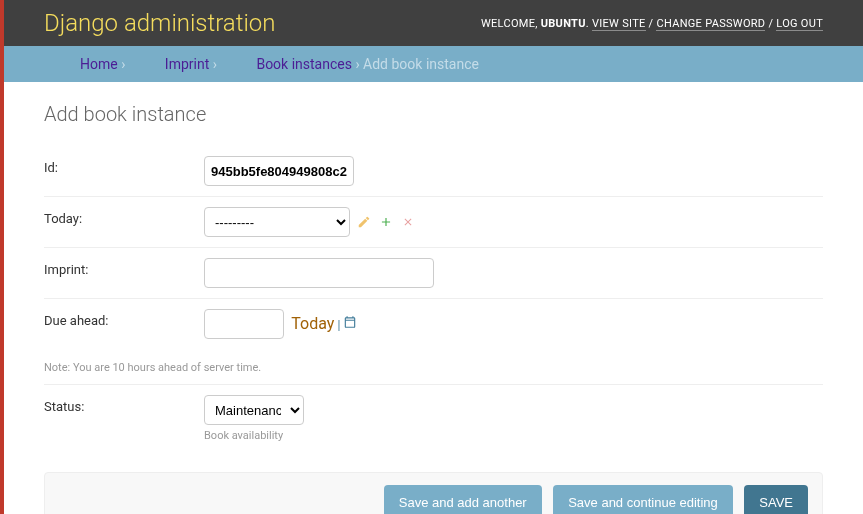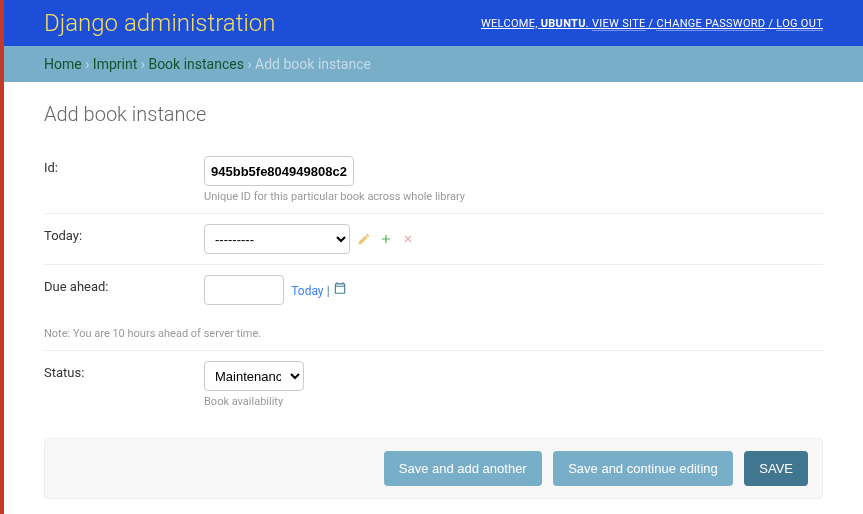--- a/index.html
+++ b/index.html
@@ -4,52 +4,51 @@
 <style>
   * { box-sizing: border-box; margin: 0; padding: 0; }
   body {
     font-family: "Roboto", "Lucida Grande", Verdana, Arial, sans-serif;
     font-size: 14px;
     color: #333;
     background: #fff;
     border-left: 4px solid #c0392b;
   }
   #header {
-    background: #1d4ed8;
+    background: #404040;
     color: #fff;
     padding: 15px 40px;
     display: flex;
     justify-content: space-between;
     align-items: center;
     height: 46px;
   }
   #site-name {
     color: #f5dd5d;
     font-size: 24px;
     font-weight: 300;
   }
   #user-tools {
     font-size: 11px;
     text-align: right;
     color: #fff;
     letter-spacing: .3px;
-    text-decoration: underline;
   }
   #user-tools a {
     color: #fff;
     text-decoration: none;
     border-bottom: 1px solid rgba(255,255,255,.4);
   }
   .breadcrumbs {
     background: #79aec8;
     color: #c4dce8;
     padding: 10px 40px;
     font-size: 14px;
   }
-  .breadcrumbs a { color: #14532d; text-decoration: none; }
+  .breadcrumbs a { color: #4c1d95; text-decoration: none; margin-left: 36px; }
   #content { padding: 20px 40px; }
   h1 { font-size: 20px; font-weight: 300; color: #666; margin-bottom: 20px; }
   .form-row {
     border-bottom: 1px solid #eee;
     padding: 10px 0;
     font-size: 13px;
     overflow: hidden;
   }
   .form-row label {
     float: left;
@@ -128,21 +127,20 @@
   <span>Add book instance</span>
 </div>
 
 <div id="content">
   <h1>Add book instance</h1>
 
   <div class="form-row">
     <label>Id:</label>
     <div class="field-wrap">
       <input type="text" class="vTextField" style="width: 150px; font-weight: bold;" value="945bb5fe804949808c276aa">
-      <span class="help">Unique ID for this particular book across whole library</span>
     </div>
   </div>
 
   <div class="form-row">
     <label>Today:</label>
     <div class="field-wrap">
       <div class="related-widget-wrapper">
         <select class="select-wide">
           <option>---------</option>
         </select>
@@ -158,26 +156,32 @@
         </span>
         <span class="icon-link del" title="Delete">
           <svg width="12" height="12" viewBox="0 0 24 24" fill="#e8a0a0">
               <path d="M19 6.41 17.59 5 12 10.59 6.41 5 5 6.41 10.59 12 5 17.59 6.41 19 12 13.41 17.59 19 19 17.59 13.41 12z"></path>
             </svg>
         </span>
       </div>
     </div>
   </div>
 
+  <div class="form-row">
+    <label>Imprint:</label>
+    <div class="field-wrap">
+      <input type="text" class="vTextField" value="" style="">
+    </div>
+  </div>
 
   <div class="form-row">
     <label>Due ahead:</label>
     <div class="field-wrap">
       <input type="text" class="vTextFieldSmall" value="" style="">
-      <a href="#" style="color:#3b82f6;text-decoration:none;font-size:12px;margin-left:4px">Today</a>
+      <a href="#" style="color:#a16207;text-decoration:none;font-size:16px;margin-left:4px">Today</a>
       <span style="color:#447e9b;font-size:12px"> | </span>
       <span class="date-icon">
         <svg width="14" height="14" viewBox="0 0 24 24" fill="#447e9b">
             <path d="M19 4h-1V2h-2v2H8V2H6v2H5a2 2 0 0 0-2 2v14a2 2 0 0 0 2 2h14a2 2 0 0 0 2-2V6a2 2 0 0 0-2-2zm0 16H5V10h14v10zM5 8V6h14v2H5z"></path>
           </svg>
       </span>
     </div>
     <div class="tz-note">Note: You are 10 hours ahead of server time.</div>
   </div>
 

